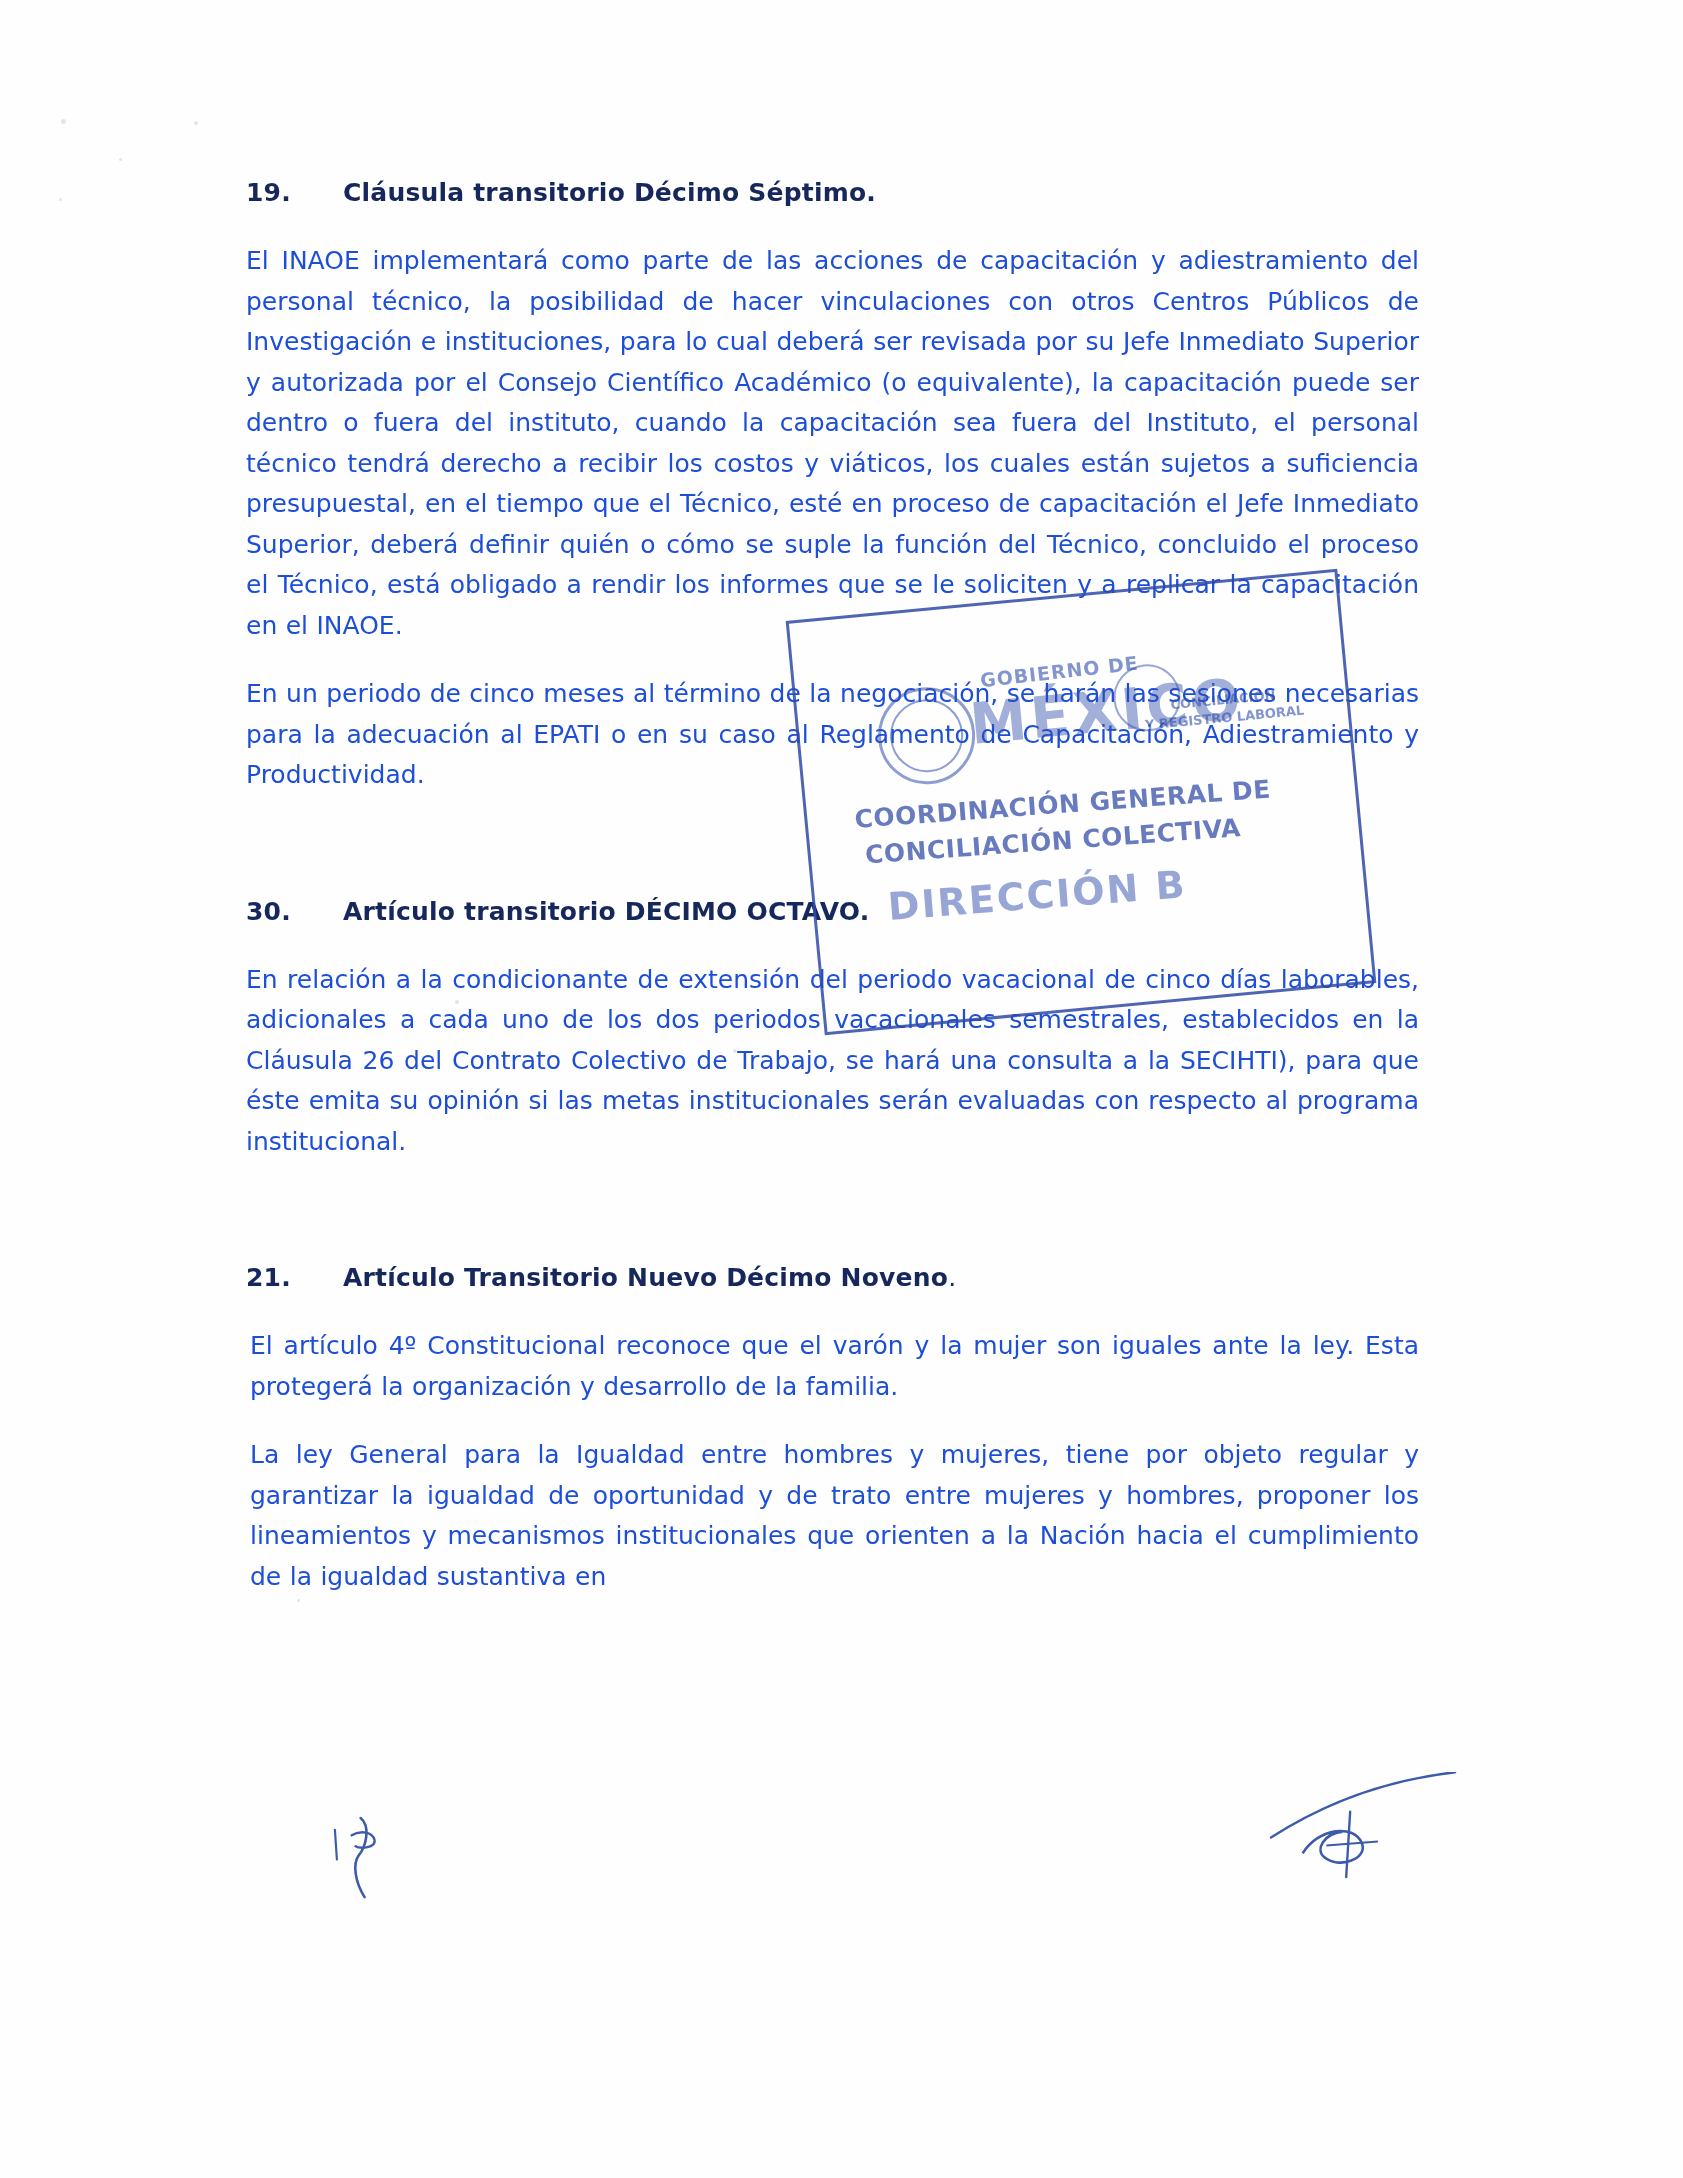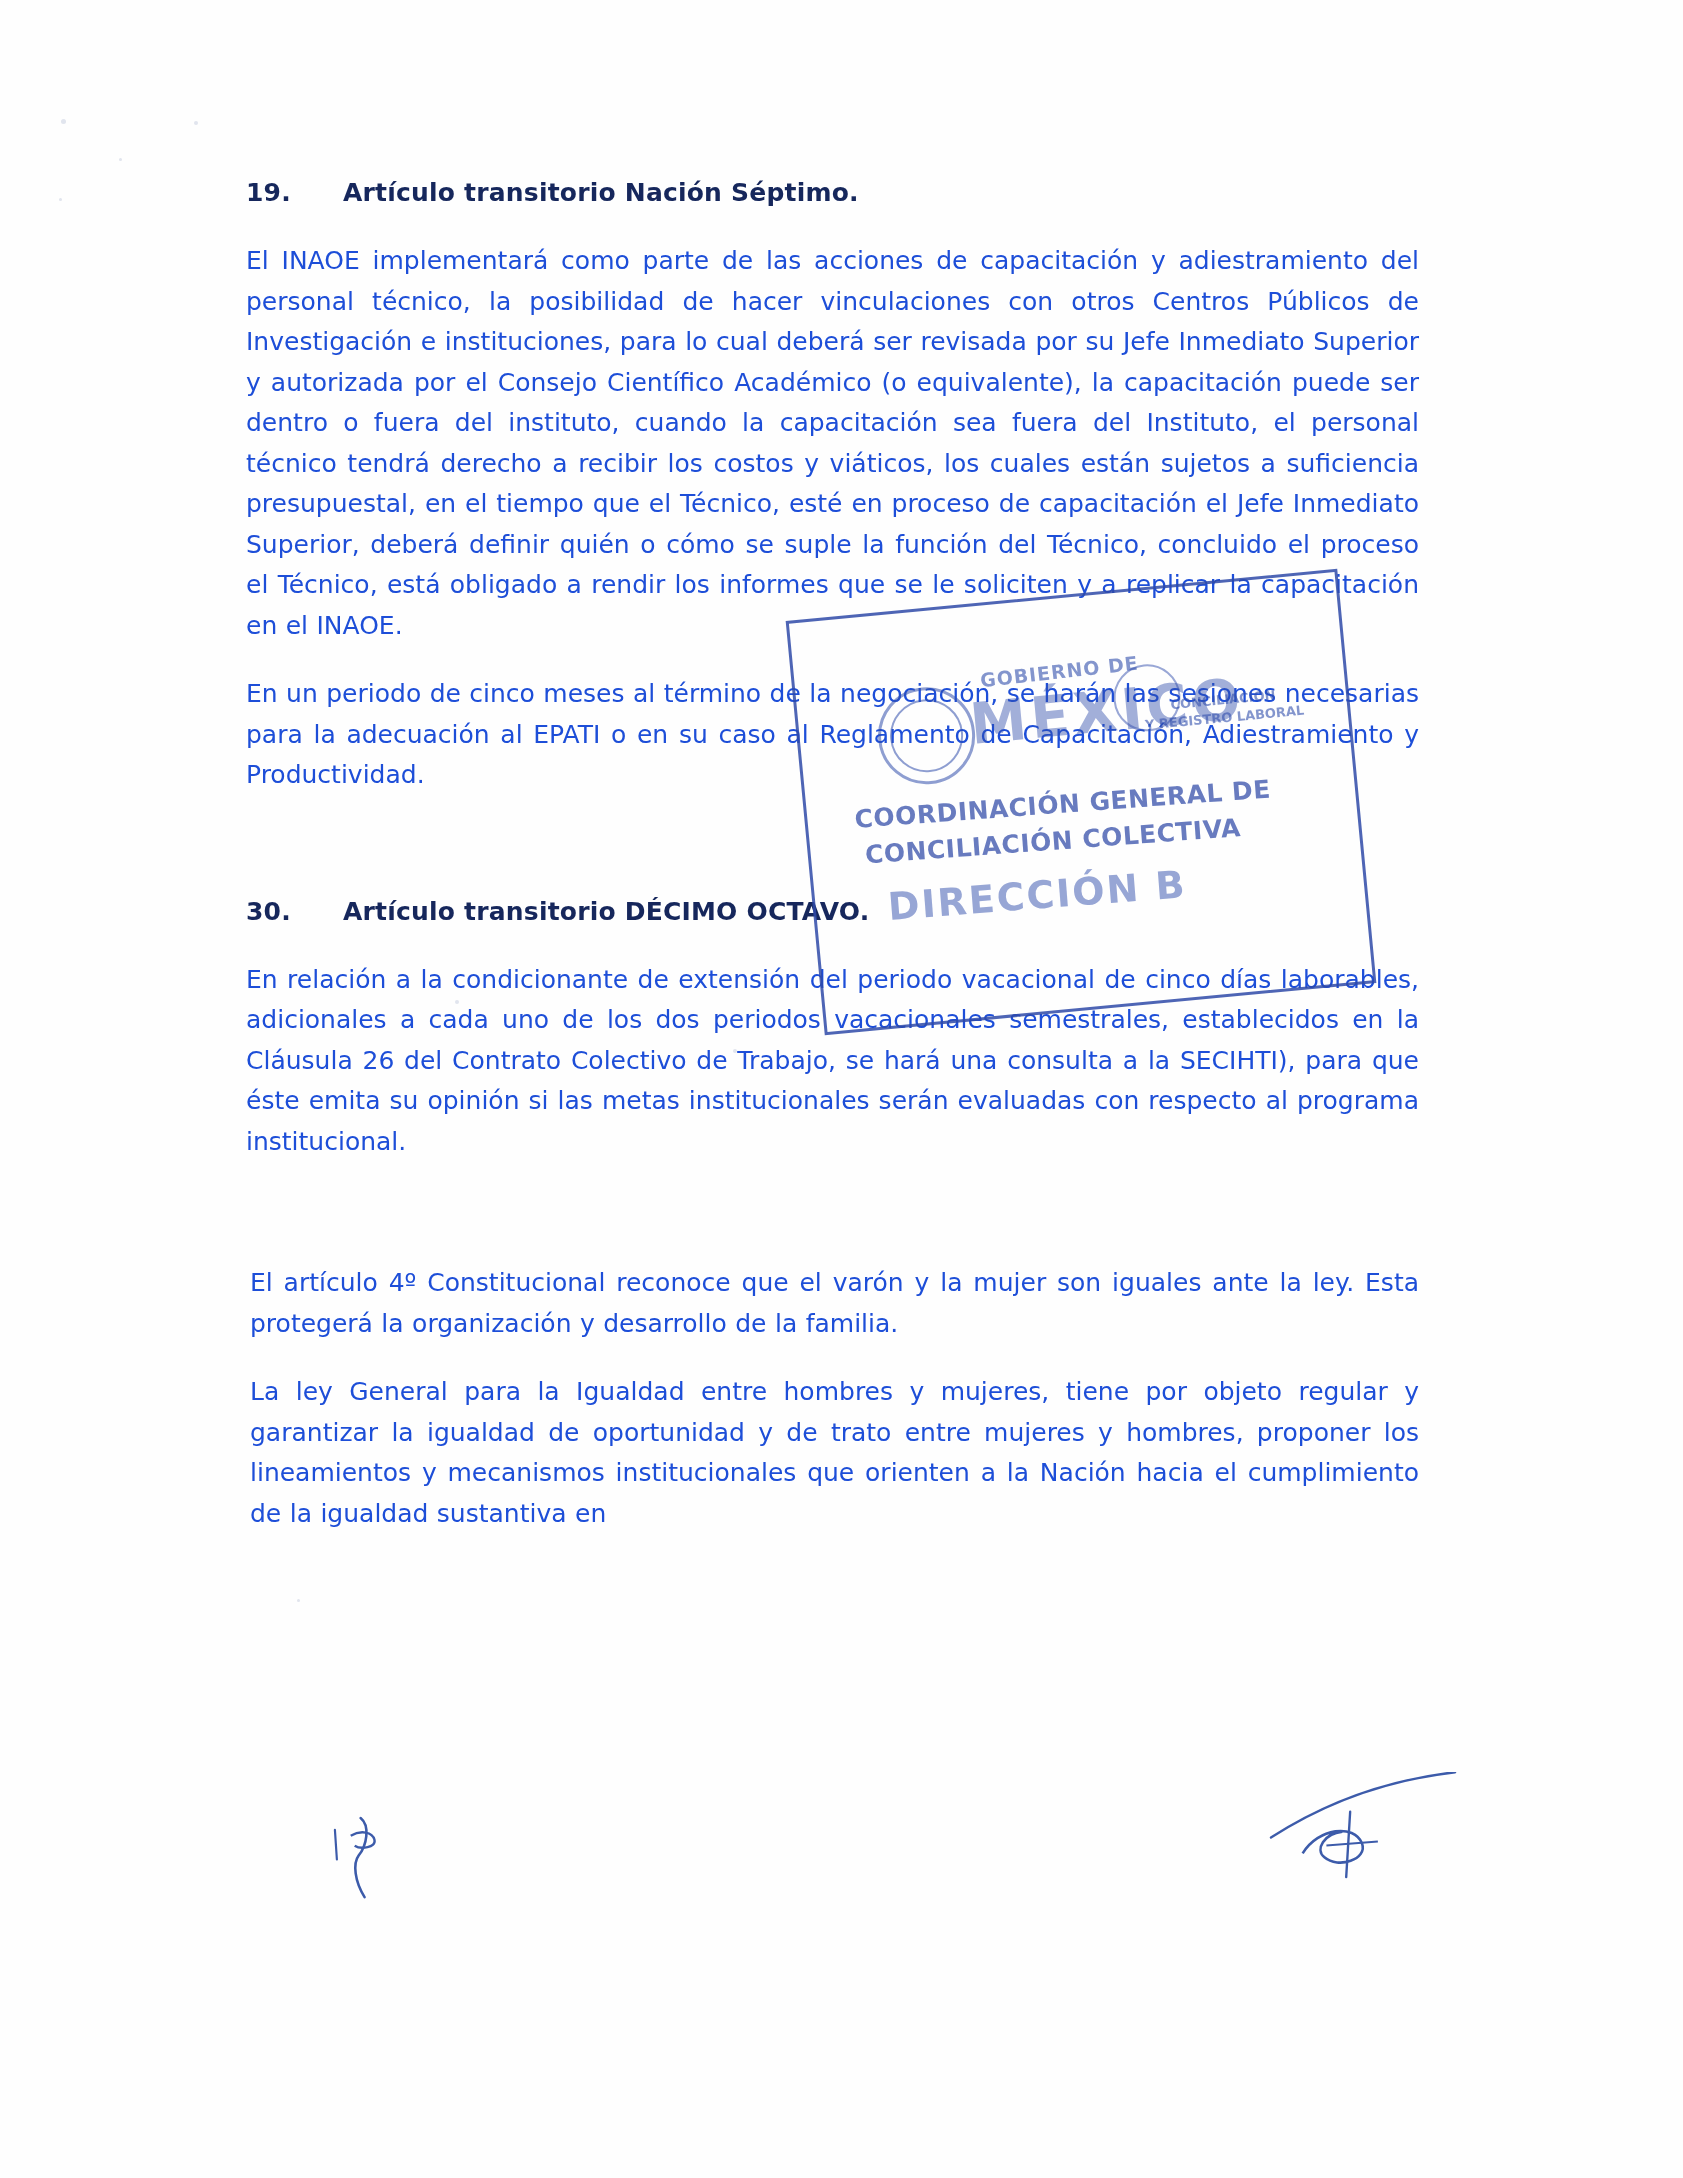--- a/index.html
+++ b/index.html
@@ -197,35 +197,39 @@
   <div class="speckle" style="left:119px;top:158px;width:3px;height:3px;"></div>
   <div class="speckle" style="left:59px;top:198px;width:3px;height:3px;"></div>
   <div class="speckle" style="left:455px;top:1000px;width:4px;height:4px;"></div>
   <div class="speckle" style="left:733px;top:1049px;width:4px;height:4px;"></div>
   <div class="speckle" style="left:297px;top:1599px;width:3px;height:3px;"></div>
 
   <div class="content">
 
     <div class="heading">
       <span class="num">19.</span>
-      <span class="ttl">Artículo transitorio Nación Séptimo.</span>
+      <span class="ttl">Cláusula transitorio Décimo Séptimo.</span>
     </div>
     <p class="body">El INAOE implementará como parte de las acciones de capacitación y adiestramiento del personal técnico, la posibilidad de hacer vinculaciones con otros Centros Públicos de Investigación e instituciones, para lo cual deberá ser revisada por su Jefe Inmediato Superior y autorizada por el Consejo Científico Académico (o equivalente), la capacitación puede ser dentro o fuera del instituto, cuando la capacitación sea fuera del Instituto, el personal técnico tendrá derecho a recibir los costos y viáticos, los cuales están sujetos a suficiencia presupuestal, en el tiempo que el Técnico, esté en proceso de capacitación el Jefe Inmediato Superior, deberá definir quién o cómo se suple la función del Técnico, concluido el proceso el Técnico, está obligado a rendir los informes que se le soliciten y a replicar la capacitación en el INAOE.</p>
     <p class="body">En un periodo de cinco meses al término de la negociación, se harán las sesiones necesarias para la adecuación al EPATI o en su caso al Reglamento de Capacitación, Adiestramiento y Productividad.</p>
 
     <div class="gap-l"></div>
 
     <div class="heading">
       <span class="num">30.</span>
       <span class="ttl">Artículo transitorio DÉCIMO OCTAVO.</span>
     </div>
     <p class="body">En relación a la condicionante de extensión del periodo vacacional de cinco días laborables, adicionales a cada uno de los dos periodos vacacionales semestrales, establecidos en la Cláusula 26 del Contrato Colectivo de Trabajo, se hará una consulta a la SECIHTI), para que éste emita su opinión si las metas institucionales serán evaluadas con respecto al programa institucional.</p>
 
     <div class="gap-l"></div>
 
+    <div class="heading">
+      <span class="num">21.</span>
+      <span class="ttl"><span>Artículo Transitorio Nuevo Décimo Noveno</span><span class="plain" style="font-weight:normal">.</span></span>
+    </div>
     <p class="body ind">El artículo 4º Constitucional reconoce que el varón y la mujer son iguales ante la ley. Esta protegerá la organización y desarrollo de la familia.</p>
     <p class="body ind">La ley General para la Igualdad entre hombres y mujeres, tiene por objeto regular y garantizar la igualdad de oportunidad y de trato entre mujeres y hombres, proponer los lineamientos y mecanismos institucionales que orienten a la Nación hacia el cumplimiento de la igualdad sustantiva en</p>
   </div>
 
   <div class="stamp">
     <div class="stamp-border"></div>
     <div class="stamp-seal"></div>
     <div class="stamp-gob">GOBIERNO DE</div>
     <div class="stamp-big">MÉXICO</div>
     <div class="stamp-circ2"></div>

